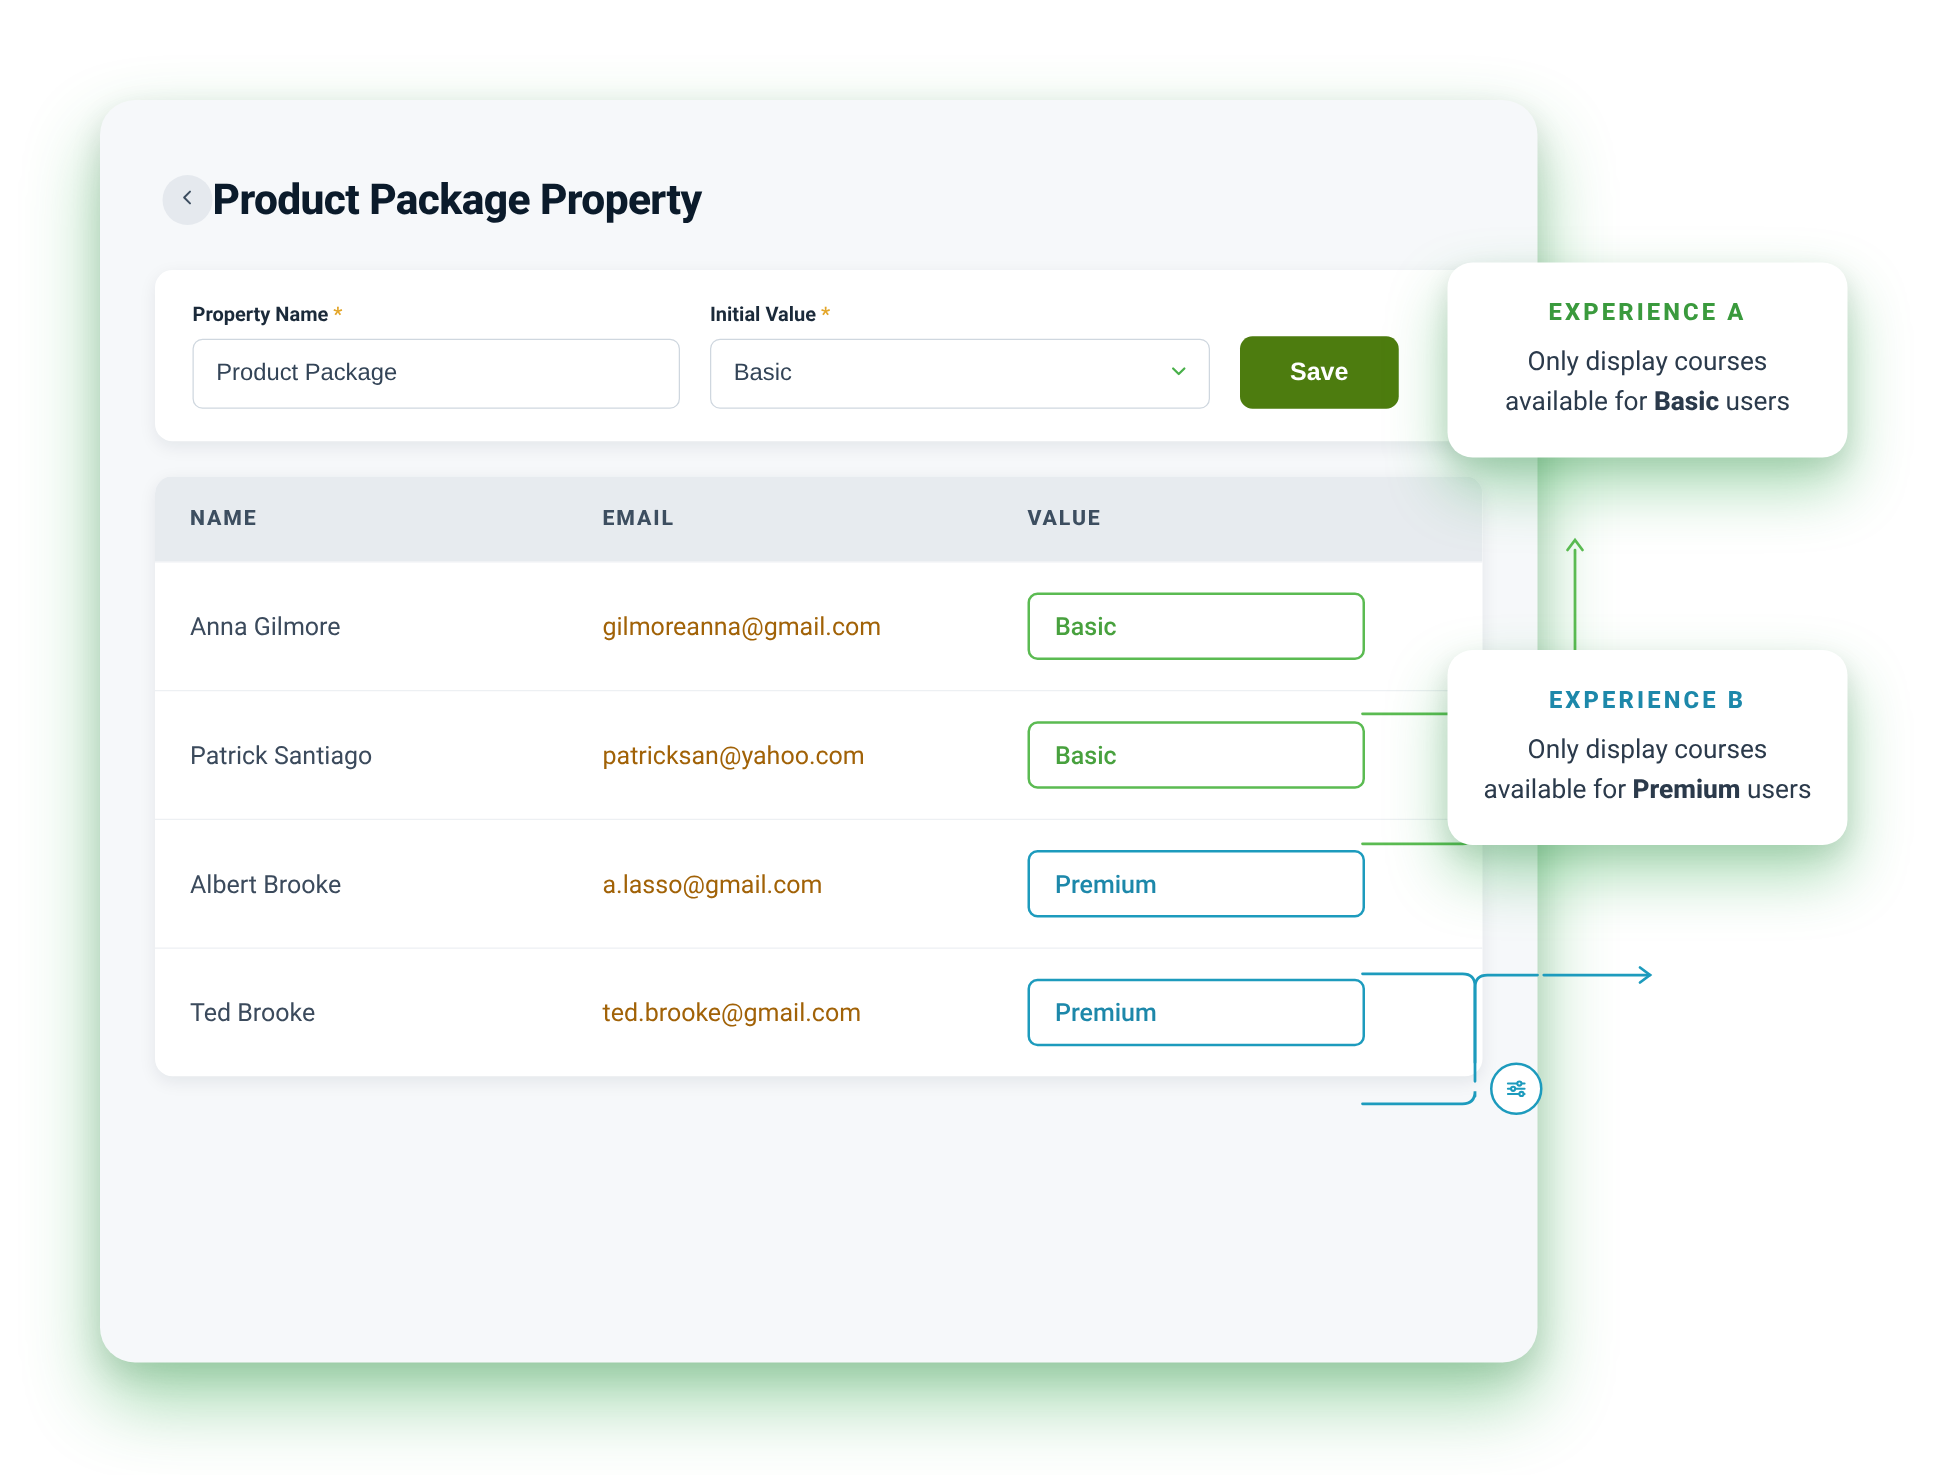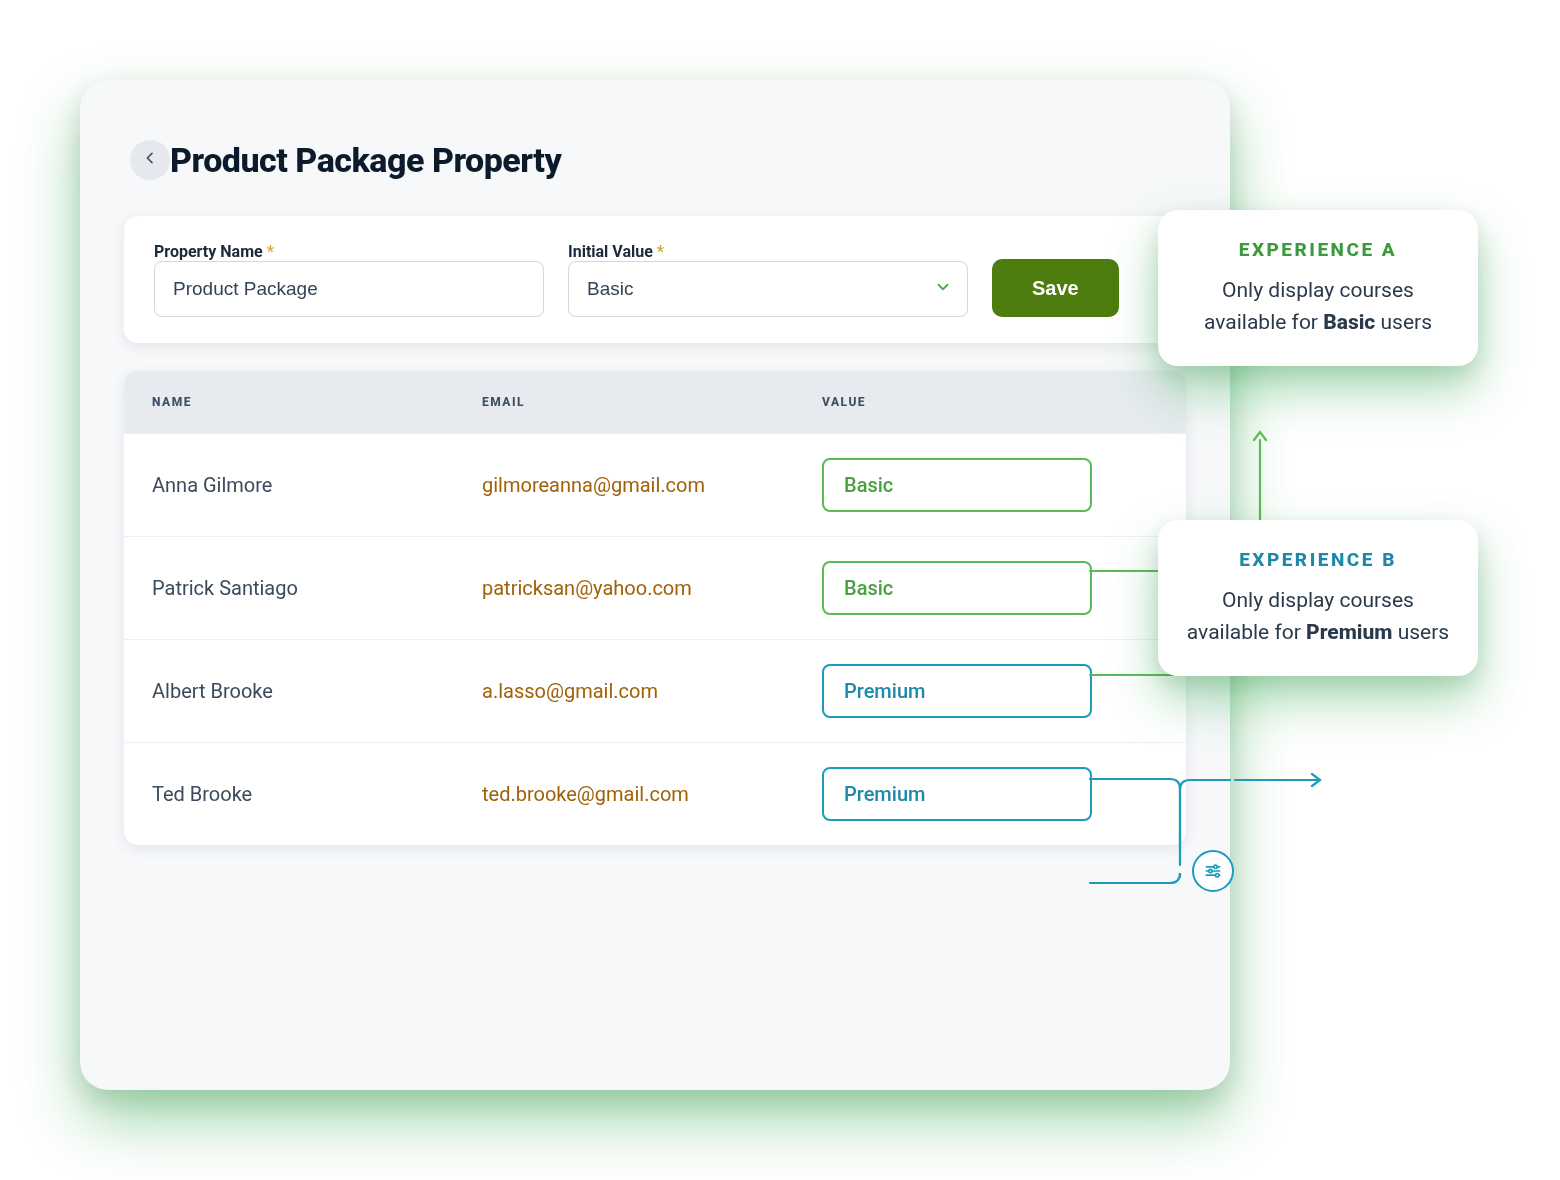--- a/index.html
+++ b/index.html
@@ -32,21 +32,21 @@
   }
   .back-btn svg { width:16px; height:16px; }
   .page-title { font-size:34px; font-weight:800; color:#0b1b2b; letter-spacing:-0.5px; }
 
   .form-card {
     background:#ffffff; border-radius:14px;
     box-shadow: 0 4px 14px rgba(15,30,50,0.08);
     padding: 26px 30px;
     display:flex; gap:24px; align-items:flex-end;
   }
-  .field { display:flex; flex-direction:column; }
+  .field { display:flex; flex-direction:column; gap:10px; }
   .field-name { flex: 0 0 390px; }
   .field-value { flex: 0 0 400px; }
   .field-label { font-size:16px; font-weight:700; color:#1b2a3a; }
   .req { color:#e3a62a; margin-left:4px; }
   .text-input, .select-input {
     height:56px; border:1.5px solid #cfd7df; border-radius:8px;
     padding:0 18px; font-size:19px; color:#334457; background:#fff;
     width:100%;
   }
   .select-wrap { position:relative; }
@@ -61,21 +61,21 @@
   .table-card {
     margin-top: 28px;
     background:#ffffff; border-radius:14px;
     box-shadow: 0 4px 14px rgba(15,30,50,0.08);
     overflow:hidden;
   }
   .thead {
     display:grid; grid-template-columns: 330px 340px 1fr;
     background:#e7ebef; padding: 24px 28px;
   }
-  .th { font-size:12px; font-weight:800; letter-spacing:1.5px; color:#3d4e60; text-transform:uppercase; }
+  .th { font-size:17px; font-weight:800; letter-spacing:1.5px; color:#3d4e60; text-transform:uppercase; }
   .trow {
     display:grid; grid-template-columns: 330px 340px 1fr;
     align-items:center;
     padding: 24px 28px;
     border-top:1px solid #edf0f3;
   }
   .cell-name { font-size:20px; color:#3b4a5c; }
   .cell-email { font-size:20px; color:#a16207; }
   .value-pill {
     display:inline-flex; align-items:center;

